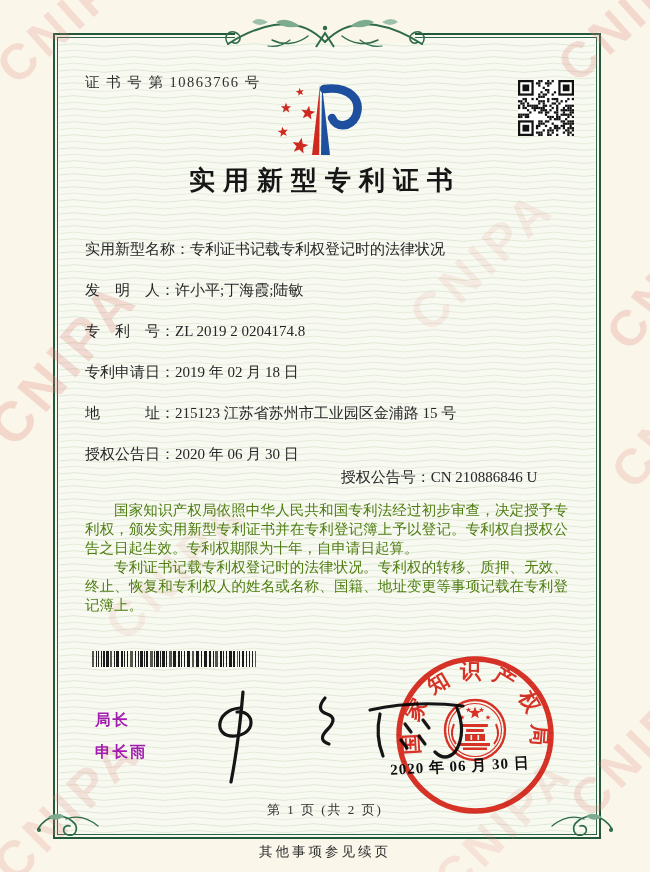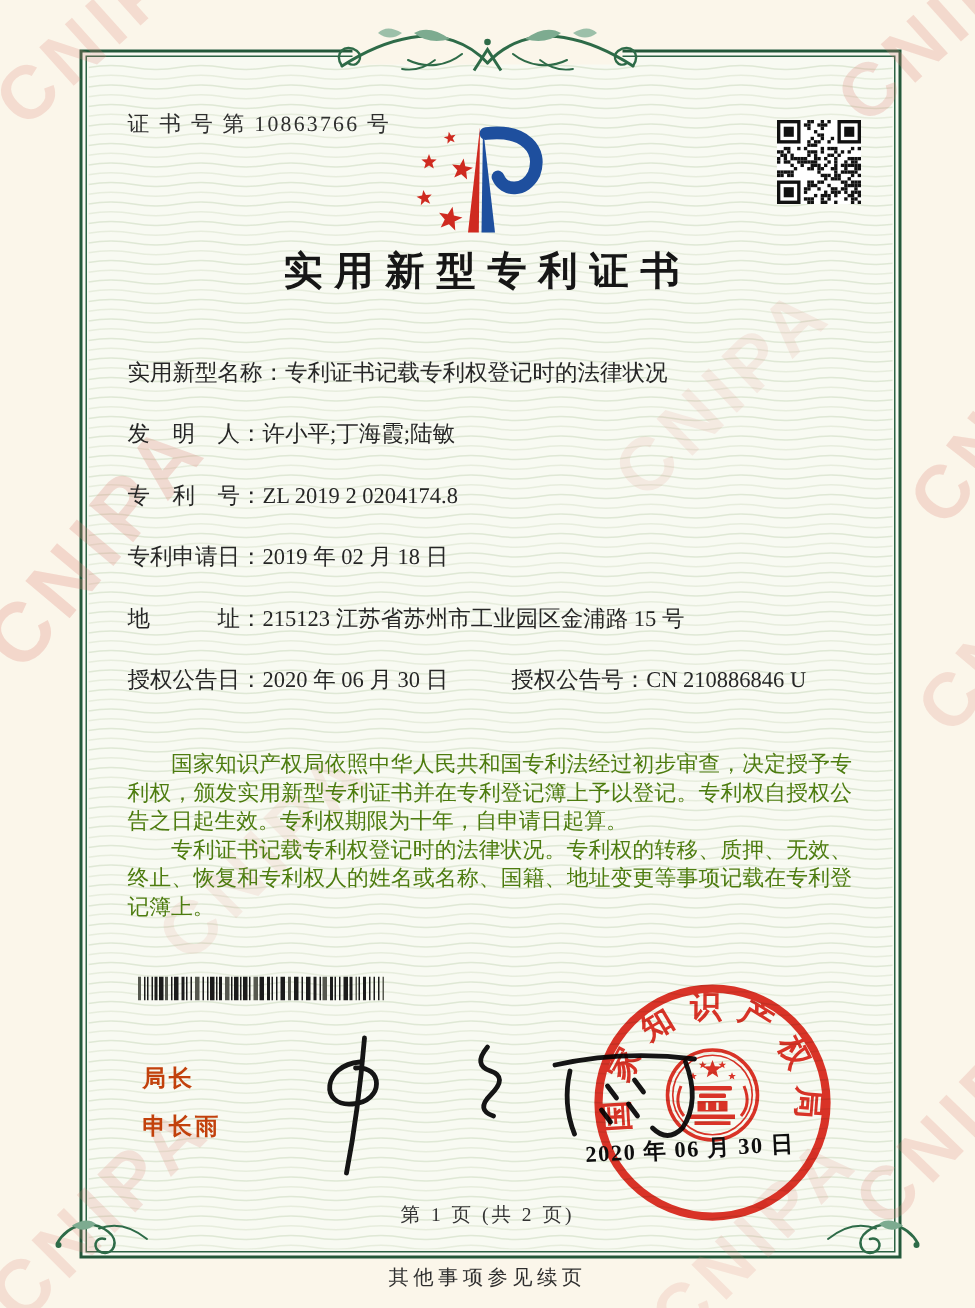--- a/index.html
+++ b/index.html
@@ -18,27 +18,27 @@
   
   .abs{position:absolute;z-index:2;}
   .certno{left:85px;top:73px;font-size:14.5px;letter-spacing:1.5px;color:#2f2f2f;}
   .title{left:0;right:0;top:163px;text-align:center;font-size:26px;font-weight:700;
          letter-spacing:8px;color:#161616;}
   .fields{left:85px;top:240px;right:66px;display:flex;flex-direction:column;gap:22px;
           font-size:15px;}
   .frow{display:flex;line-height:19px;white-space:pre;}
   .flabel{color:#262626;}
   .fvalue{color:#262626;}
-  .grantpair2{margin-left:42px;}
+  .grantpair2{margin-left:42px;margin-top:23px;}
   .paras{left:85px;right:82px;top:501px;font-size:14.5px;line-height:19px;
          text-align:justify;color:#4d7c0f;}
   .paras p{margin:0;text-indent:2em;}
   .barcode{left:92px;top:651px;width:170px;height:16px;}
   .director{left:95px;top:704px;font-family:"Liberation Sans","DejaVu Sans",sans-serif;
-            font-weight:700;font-size:15.5px;line-height:32px;color:#c2410c;letter-spacing:2px;}
+            font-weight:700;font-size:15.5px;line-height:32px;color:#a21caf;letter-spacing:2px;}
   .sig{left:195px;top:686px;z-index:3;}
   .seal{left:390px;top:650px;z-index:3;mix-blend-mode:multiply;opacity:.93;}
   .sealdate{left:385px;top:757px;width:150px;text-align:center;transform:rotate(-3deg);
             font-size:15px;font-weight:700;color:#0e0e0e;letter-spacing:1px;z-index:4;}
   .pagefoot{left:0;right:0;top:801px;text-align:center;font-size:13px;letter-spacing:2px;color:#333;}
   .note{left:0;right:0;top:843px;text-align:center;font-size:13.5px;letter-spacing:3px;color:#2e2e2e;z-index:2;}
   .qrbox{left:518px;top:80px;}
   .logo{left:276px;top:82px;}
 </style>
 </head>

